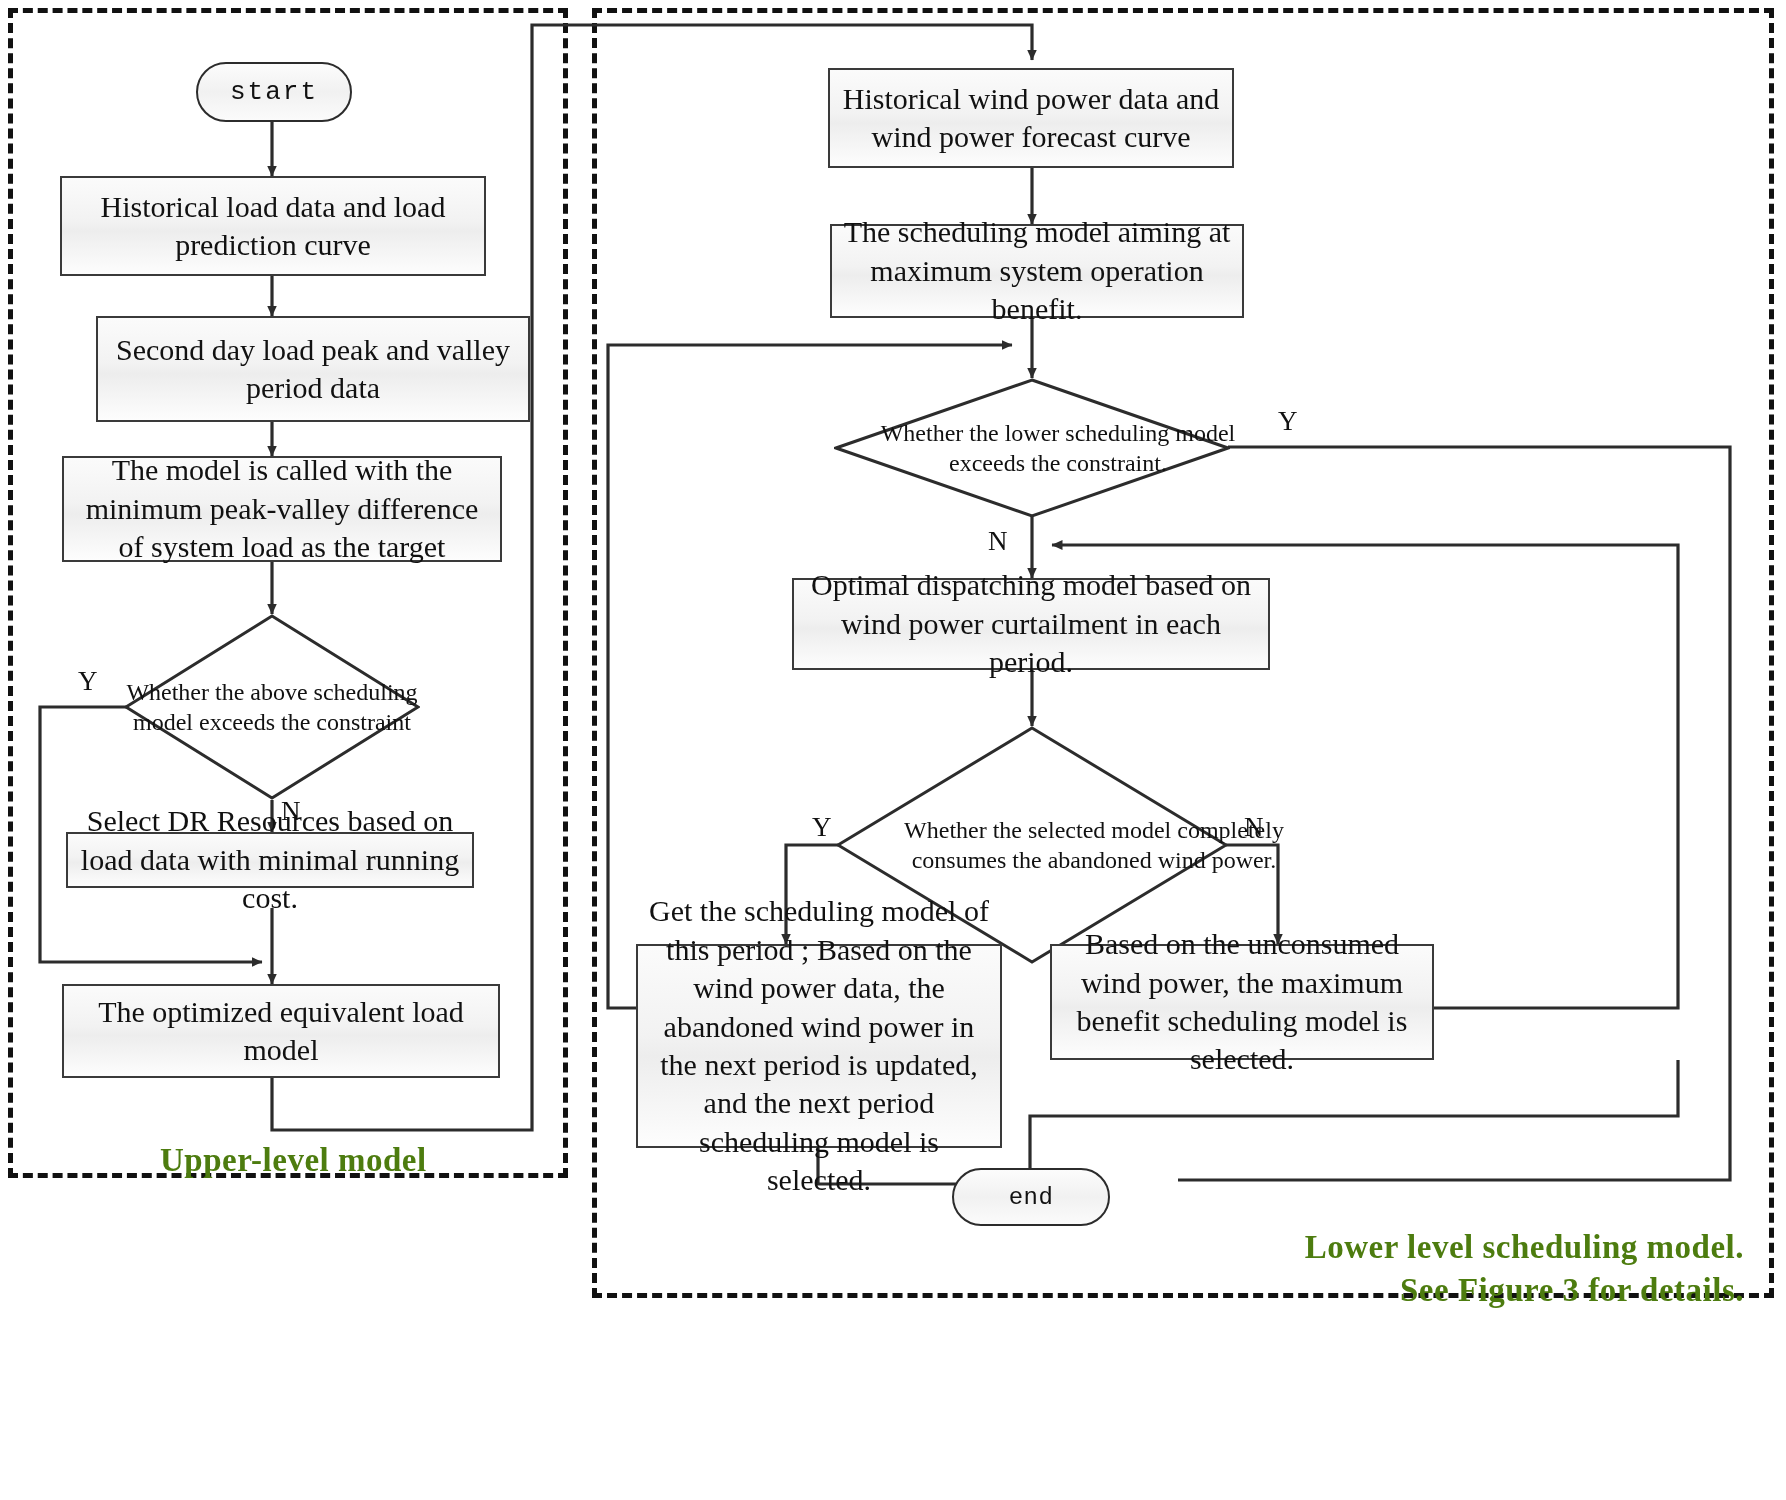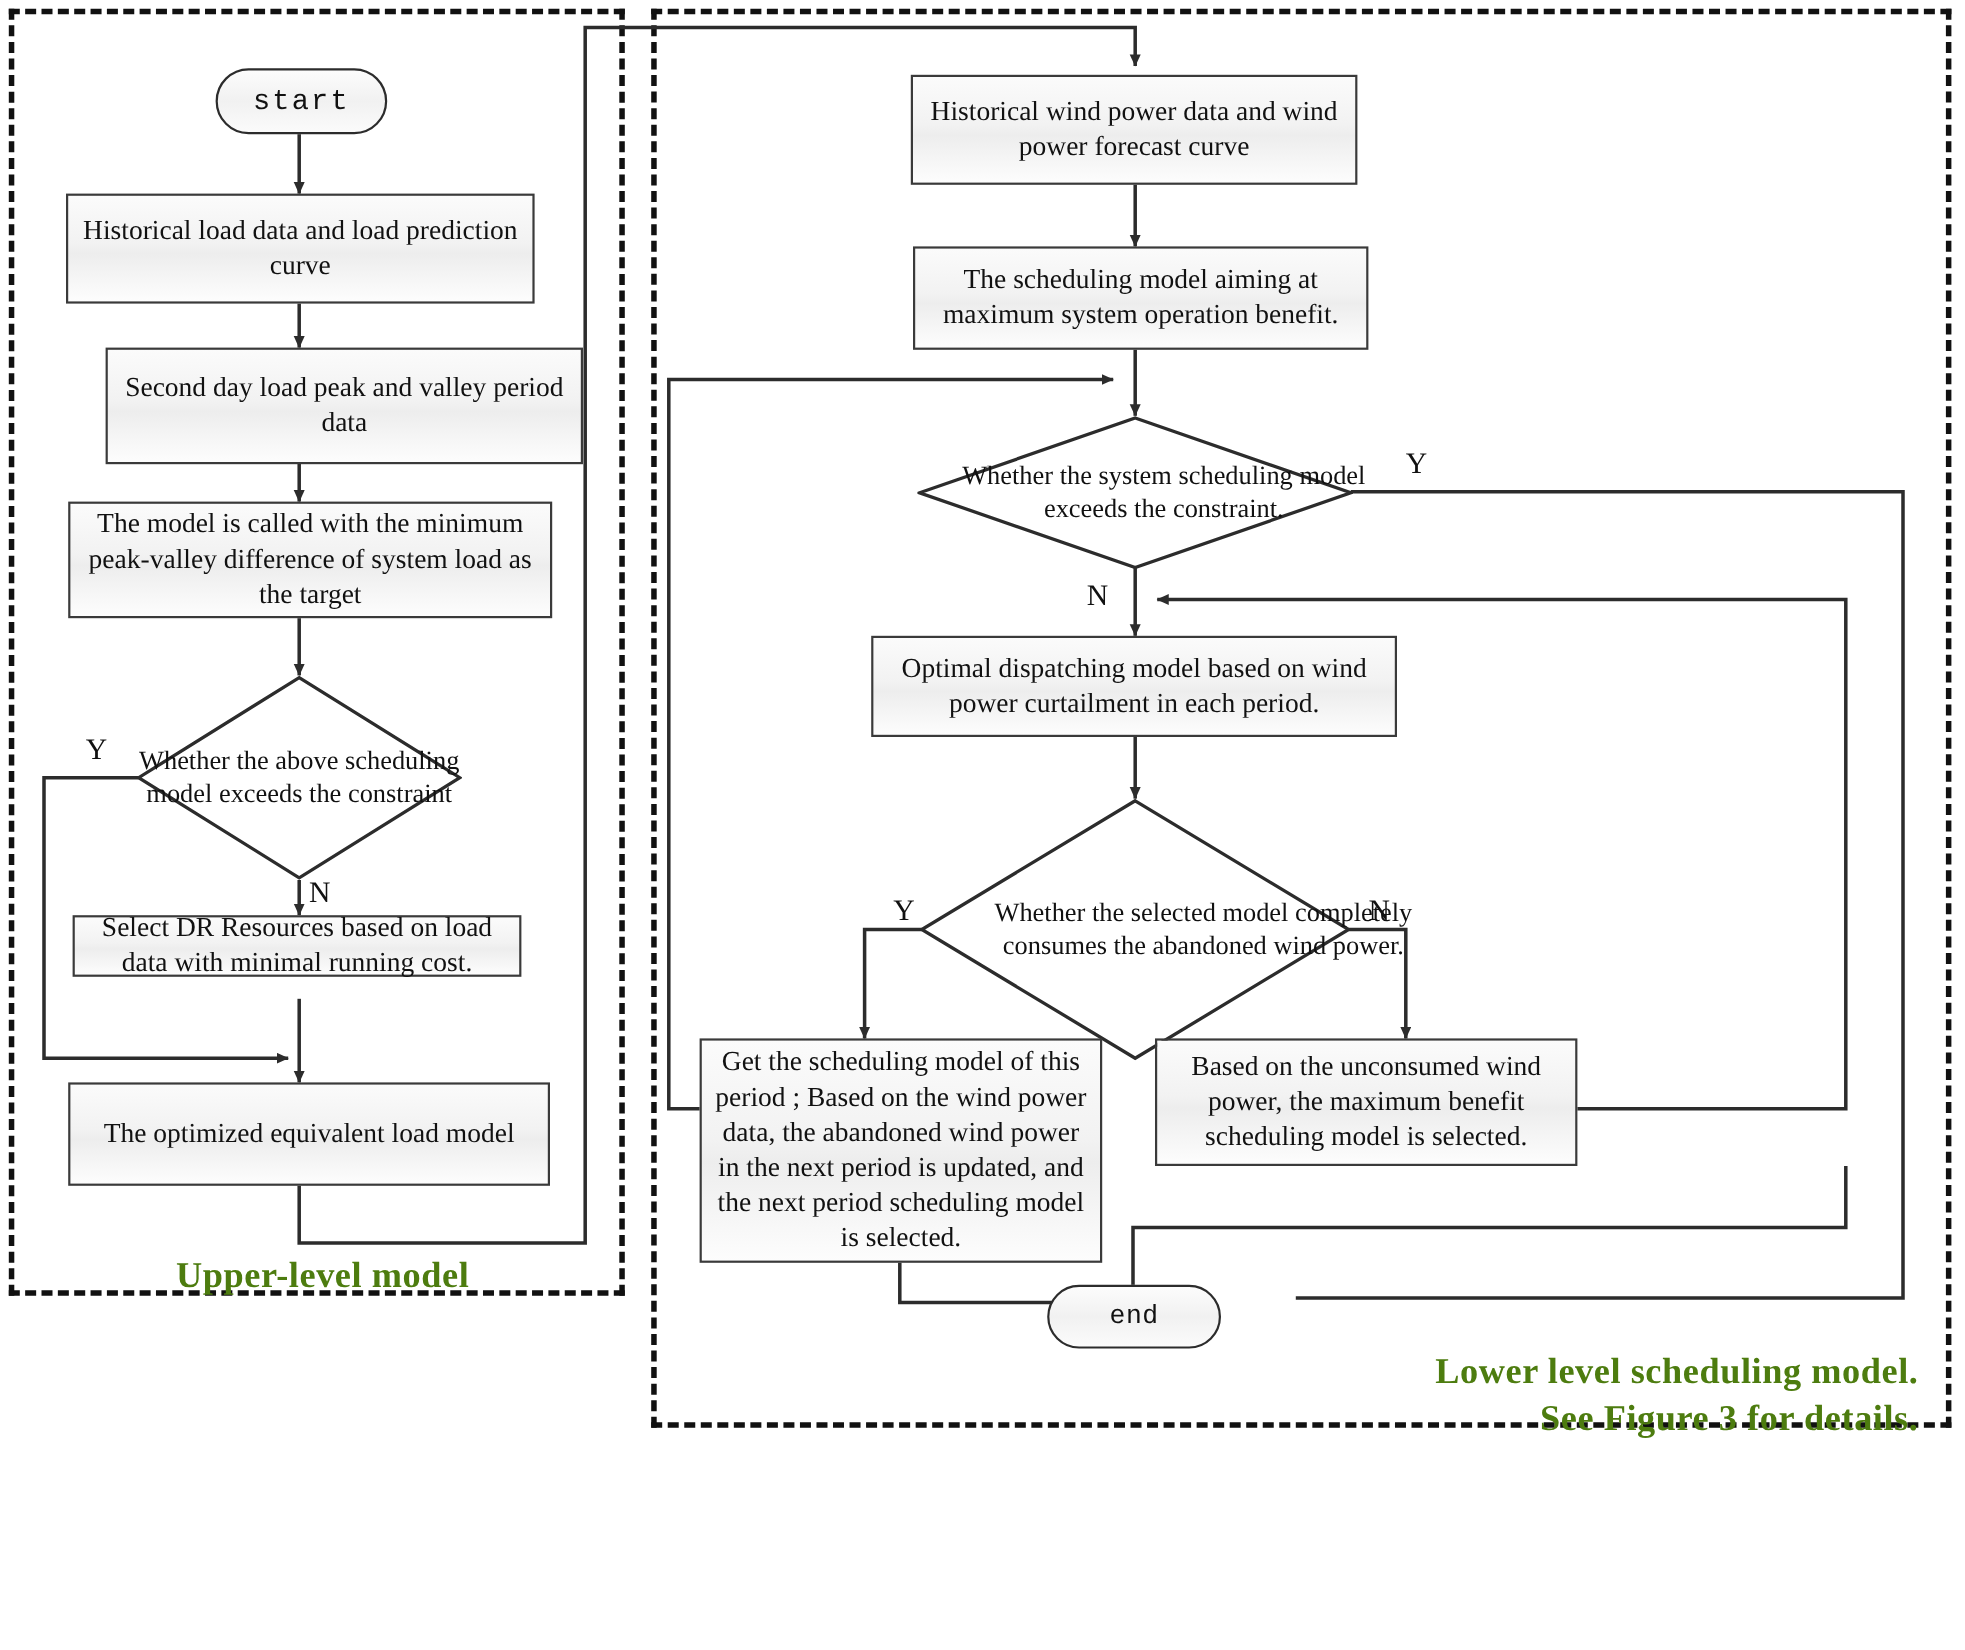--- a/index.html
+++ b/index.html
@@ -14,21 +14,21 @@
   
   .node{
     position:absolute;box-sizing:border-box;
     display:flex;align-items:center;justify-content:center;
     text-align:center;color:#111;
     font-family:"Liberation Serif", serif;
   }
   .proc{
     border:2px solid #3a3a3a;
     background:linear-gradient(180deg,#fbfbfb 0%,#f2f2f2 45%,#ededed 55%,#fdfdfd 100%);
-    font-size:25px;line-height:1.28;padding:4px 8px;
+    font-size:30px;line-height:1.28;padding:4px 8px;
   }
   .terminator{
     border:2px solid #2c2c2c;border-radius:42px;
     background:linear-gradient(180deg,#fcfcfc 0%,#f1f1f1 50%,#fbfbfb 100%);
     font-size:26px;letter-spacing:2px;
     font-family:"Liberation Mono", monospace;
   }
   .terminator.small{font-size:24px;letter-spacing:0.5px;}
 
   
@@ -149,21 +149,21 @@
   </div>
 
   <div class="node proc" style="left:830px;top:224px;width:414px;height:94px;">
     <span>The scheduling model aiming at maximum system operation benefit.</span>
   </div>
 
   <div class="decision" style="left:834px;top:378px;width:396px;height:140px;">
     <svg width="396" height="140" viewBox="0 0 396 140">
       <polygon points="198,2 394,70 198,138 2,70" fill="#ffffff" stroke="#2c2c2c" stroke-width="3"></polygon>
     </svg>
-    <div class="dtext" style="padding:0 26px;">Whether the system scheduling model exceeds the constraint.</div>
+    <div class="dtext" style="padding:0 26px;">Whether the lower scheduling model exceeds the constraint.</div>
   </div>
   <div class="blabel" style="left:1278px;top:406px;">Y</div>
   <div class="blabel" style="left:988px;top:526px;">N</div>
 
   <div class="node proc" style="left:792px;top:578px;width:478px;height:92px;">
     <span>Optimal dispatching model based on wind power curtailment in each period.</span>
   </div>
 
   <div class="decision" style="left:836px;top:726px;width:392px;height:238px;">
     <svg width="392" height="238" viewBox="0 0 392 238">

